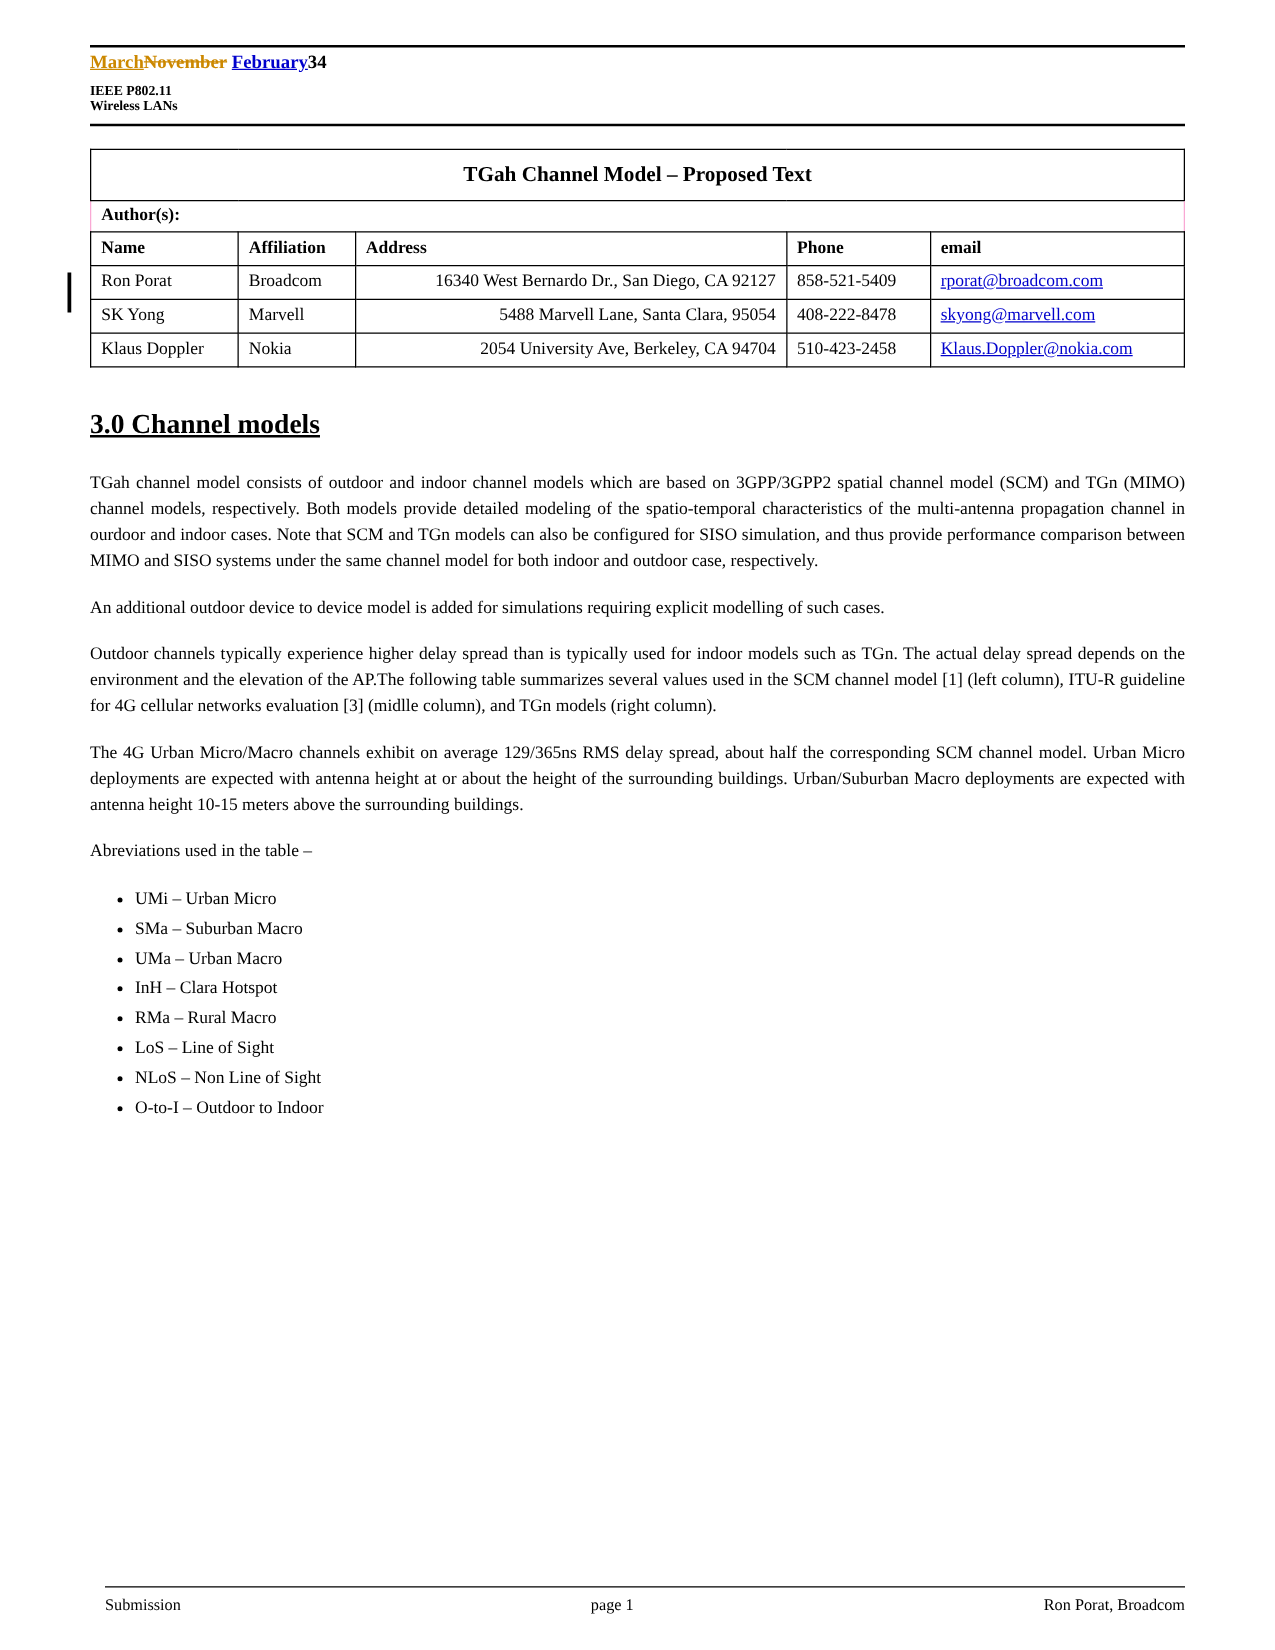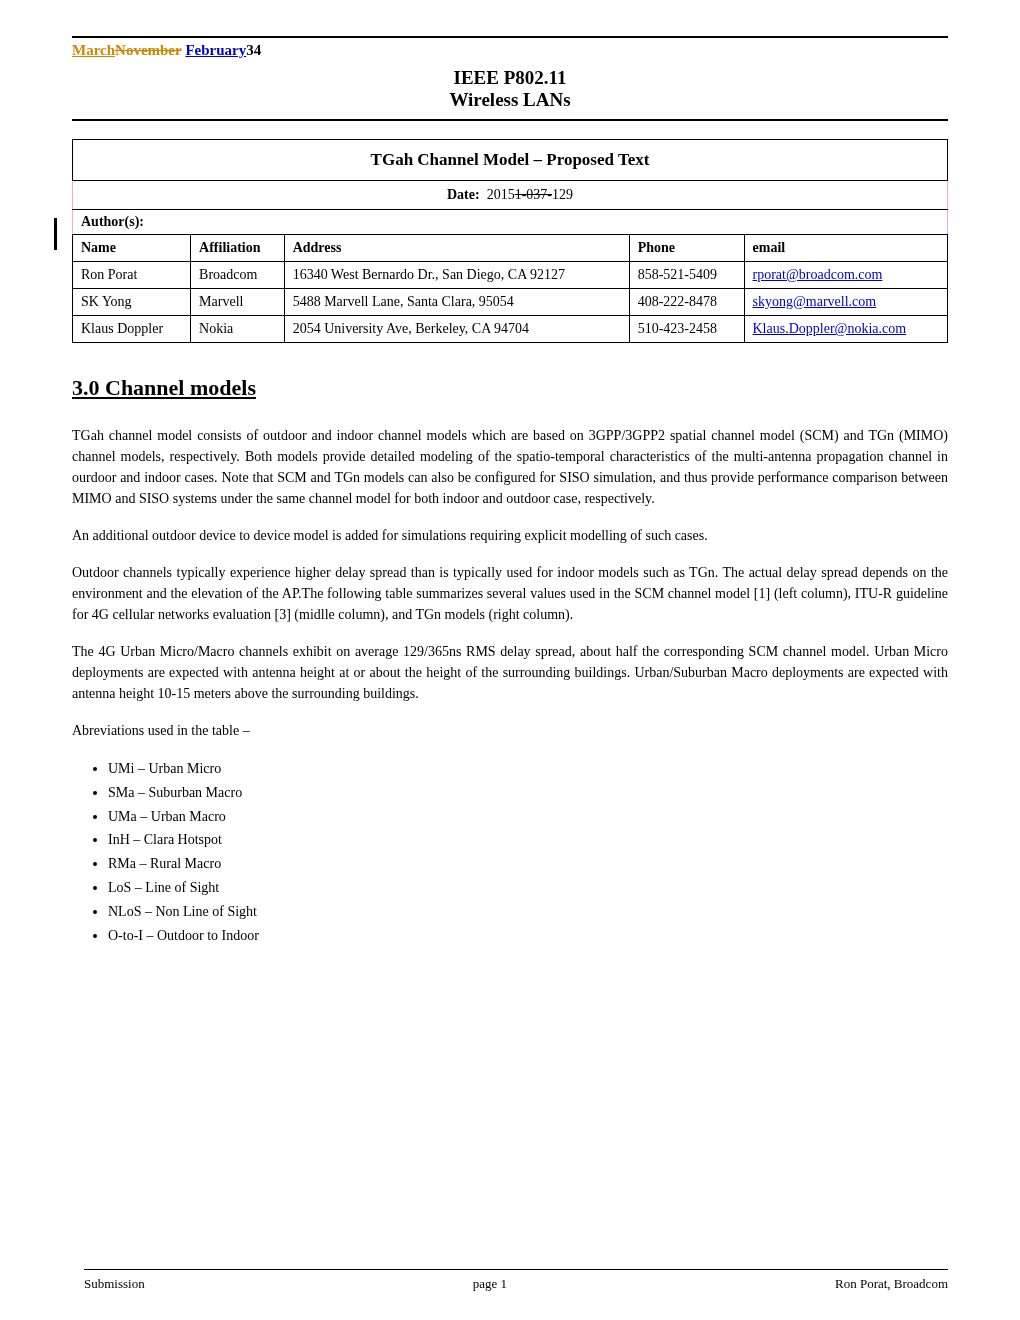--- a/index.html
+++ b/index.html
@@ -43,22 +43,22 @@
       color: #cc8800;
       text-decoration: line-through;
     }
     .text-february {
       color: #0000cc;
       text-decoration: underline;
     }
 
     
     .ieee-title {
-      text-align: center;
-      font-size: 19px;
+      text-align: left;
+      font-size: 11px;
       font-weight: bold;
       margin-bottom: 2px;
       border-bottom: 2px solid #000;
       padding-bottom: 8px;
     }
 
     
     .tgah-table {
       width: 100%;
       border-collapse: collapse;
@@ -91,21 +91,21 @@
     }
     .tgah-colheader td {
       font-weight: bold;
       border-top: 1px solid #000;
       border-bottom: 1px solid #000;
     }
     .tgah-data-row td {
       vertical-align: middle;
     }
     .tgah-data-row td:nth-child(3) {
-      text-align: left;
+      text-align: right;
     }
     .strikethrough { text-decoration: line-through; }
     .blue-link { color: #0000cc; text-decoration: underline; }
 
     
     .left-bar {
       position: absolute;
       left: 54px;
       top: 218px;
       width: 3px;
@@ -171,26 +171,20 @@
   <div class="ieee-title">
     <div>IEEE P802.11</div>
     <div>Wireless LANs</div>
   </div>
 
   <table class="tgah-table">
     <tbody>
         <tr class="tgah-title-row">
       <td colspan="5">TGah Channel Model – Proposed Text</td>
     </tr>
-    <tr class="tgah-date-row">
-      <td colspan="5">
-        <span><strong>Date:</strong></span>&nbsp;
-        <span>2015</span><span class="strikethrough">1-037-</span><span>129</span>
-      </td>
-    </tr>
     <tr class="tgah-author-row">
       <td colspan="5">Author(s):</td>
     </tr>
     <tr class="tgah-colheader">
       <td>Name</td>
       <td>Affiliation</td>
       <td>Address</td>
       <td>Phone</td>
       <td>email</td>
     </tr>

